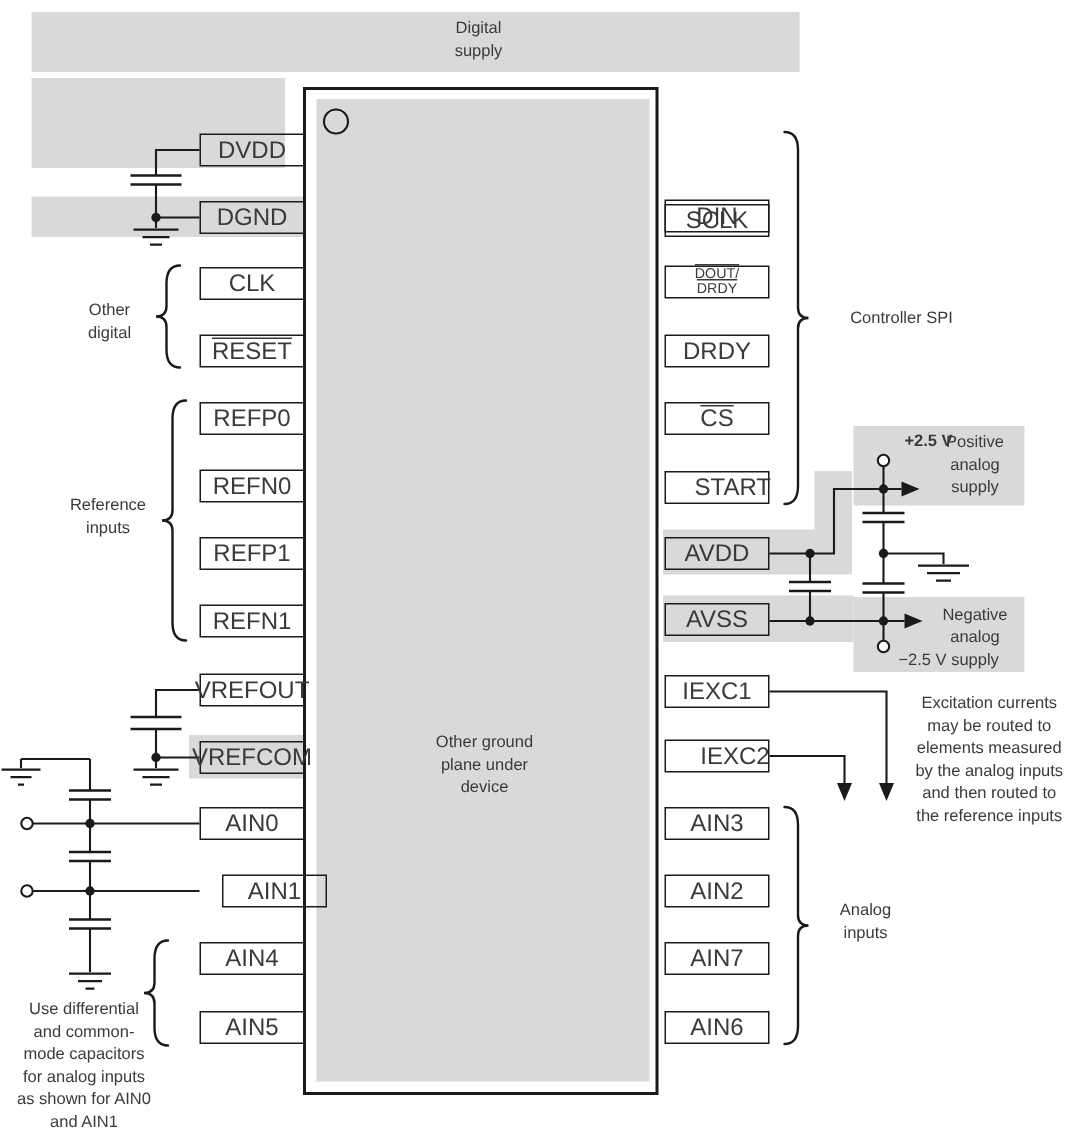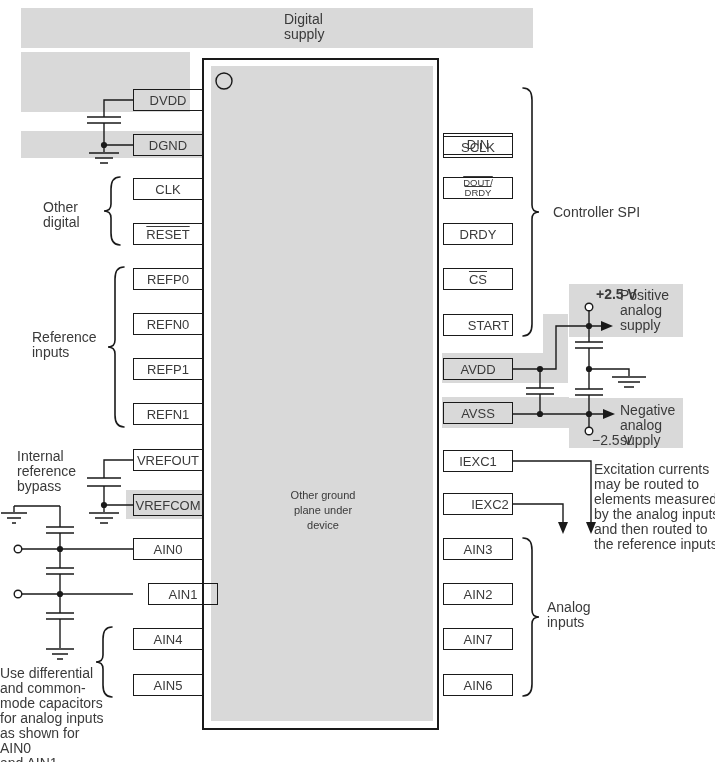--- a/index.html
+++ b/index.html
@@ -14,27 +14,27 @@
   }
   #chip-inner{
     position:absolute;left:7px;top:6px;width:222px;height:655px;
     background:#d9d9d9;
   }
   #wires{position:absolute;left:0;top:0;z-index:3;pointer-events:none;}
   .pinbox{
     position:absolute;width:70px;height:22px;box-sizing:border-box;
     border:1.5px solid #1a1a1a;background:transparent;z-index:4;
     display:flex;align-items:center;justify-content:center;
-    font-size:13px;line-height:11px;color:#3a3a3a;
+    font-size:16px;line-height:11px;color:#3a3a3a;
   }
   .pinbox .ol{text-decoration:overline;}
   .pinbox.dual{flex-direction:column;font-size:9.5px;line-height:10px;}
   .note{
-    position:absolute;z-index:5;font-size:14px;line-height:15px;
-    white-space:pre-line;color:#3a3a3a;
+    position:absolute;z-index:5;font-size:11px;line-height:15px;
+    text-align:center;white-space:pre-line;color:#3a3a3a;
   }
   #chip-label{
     position:absolute;left:263px;top:488px;width:120px;z-index:5;
     font-size:11px;line-height:15px;text-align:center;white-space:pre-line;color:#3a3a3a;
   }
 </style>
 </head>
 <body>
 
 <div id="stage">
@@ -228,23 +228,20 @@
       <span>AIN6</span>
     </div>
 
   <div class="note" style="left:284px;top:12px;width:70px;">Digital
 supply</div>
   <div class="note" style="left:553px;top:205px;width:96px;">Controller SPI</div>
   <div class="note" style="left:43px;top:200px;width:60px;">Other
 digital</div>
   <div class="note" style="left:32px;top:330px;width:80px;">Reference
 inputs</div>
-  <div class="note" style="left:17px;top:449px;width:80px;">Internal
-reference
-bypass</div>
   <div class="note" style="left:0px;top:666px;width:112px;">Use differential
 and common-
 mode capacitors
 for analog inputs
 as shown for AIN0
 and AIN1</div>
   <div class="note" style="left:596px;top:287px;width:46px;font-weight:bold;">+2.5 V</div>
   <div class="note" style="left:620px;top:288px;width:60px;">Positive
 analog
 supply</div>

